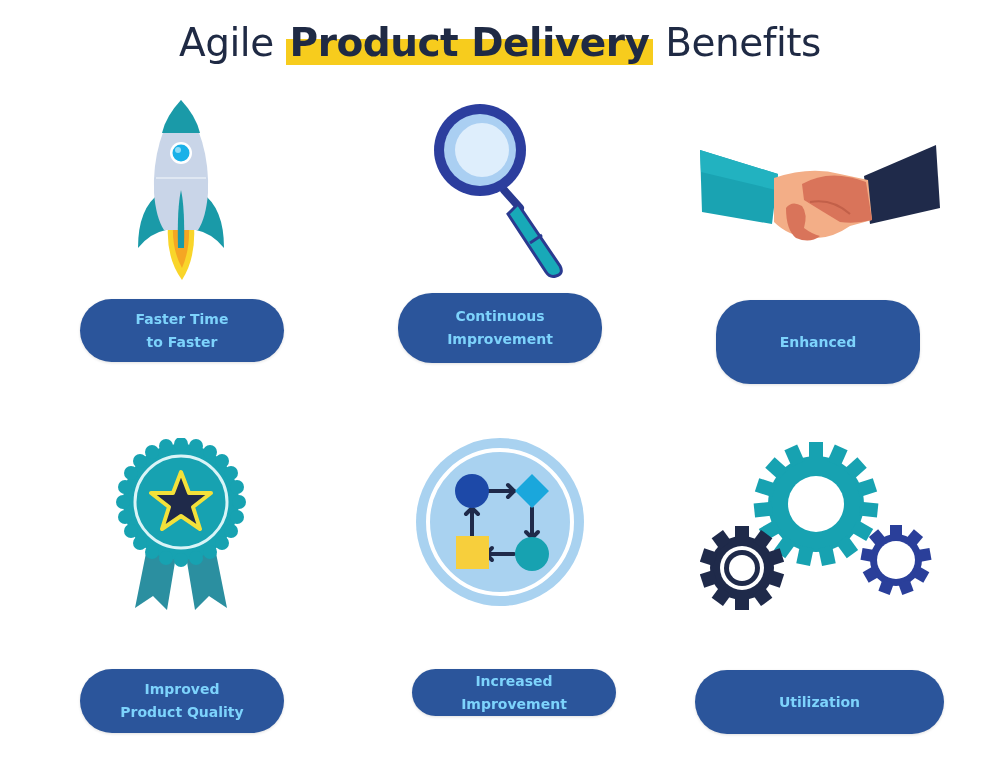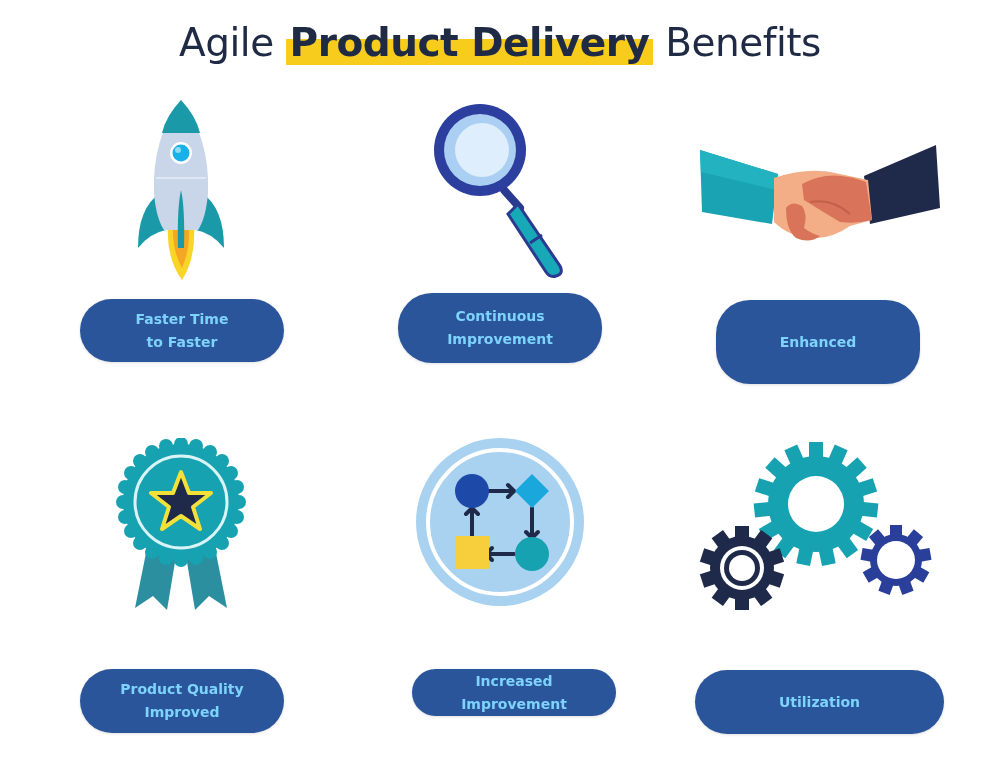--- a/index.html
+++ b/index.html
@@ -209,22 +209,22 @@
 </div>
 
 <div class="pill" style="left:716px;top:300px;width:204px;height:84px;">
   <div>
     <span>Enhanced</span>
   </div>
 </div>
 
 <div class="pill" style="left:80px;top:669px;width:204px;height:64px;">
   <div>
+    <span>Improved</span>
     <span>Product Quality</span>
-    <span>Improved</span>
   </div>
 </div>
 
 <div class="pill" style="left:412px;top:669px;width:204px;height:47px;">
   <div>
     <span>Increased</span>
     <span>Improvement</span>
   </div>
 </div>
 

